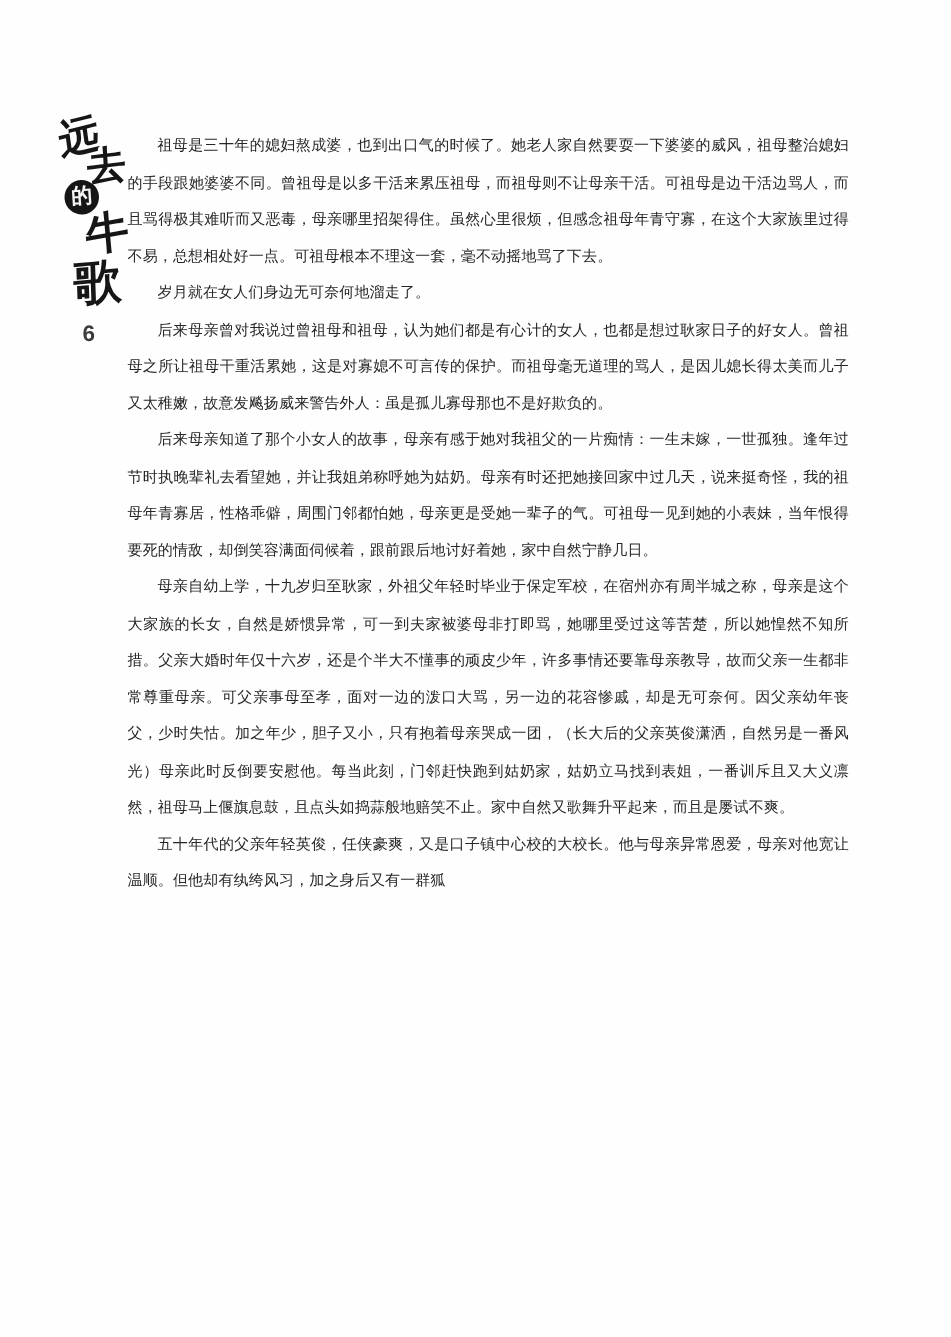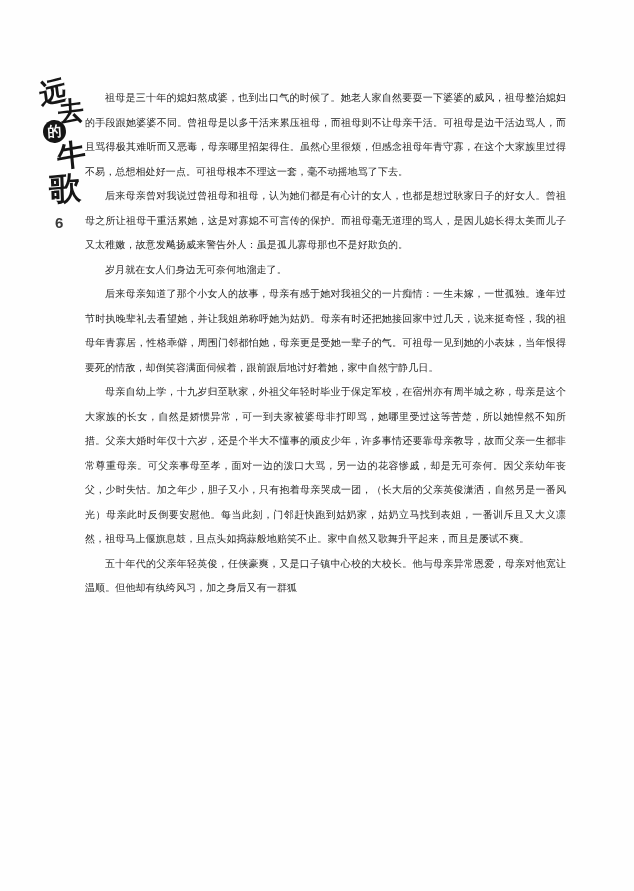--- a/index.html
+++ b/index.html
@@ -85,20 +85,20 @@
     <span class="cal c-qu">去</span>
     <span class="cal c-de">的</span>
     <span class="cal c-niu">牛</span>
     <span class="cal c-ge">歌</span>
   </div>
 
   <div class="page-number">6</div>
 
   <main class="text-block">
     <p>祖母是三十年的媳妇熬成婆，也到出口气的时候了。她老人家自然要耍一下婆婆的威风，祖母整治媳妇的手段跟她婆婆不同。曾祖母是以多干活来累压祖母，而祖母则不让母亲干活。可祖母是边干活边骂人，而且骂得极其难听而又恶毒，母亲哪里招架得住。虽然心里很烦，但感念祖母年青守寡，在这个大家族里过得不易，总想相处好一点。可祖母根本不理这一套，毫不动摇地骂了下去。</p>
+    <p>岁月就在女人们身边无可奈何地溜走了。</p>
     <p>后来母亲曾对我说过曾祖母和祖母，认为她们都是有心计的女人，也都是想过耿家日子的好女人。曾祖母之所让祖母干重活累她，这是对寡媳不可言传的保护。而祖母毫无道理的骂人，是因儿媳长得太美而儿子又太稚嫩，故意发飚扬威来警告外人：虽是孤儿寡母那也不是好欺负的。</p>
-    <p>岁月就在女人们身边无可奈何地溜走了。</p>
     <p>后来母亲知道了那个小女人的故事，母亲有感于她对我祖父的一片痴情：一生未嫁，一世孤独。逢年过节时执晚辈礼去看望她，并让我姐弟称呼她为姑奶。母亲有时还把她接回家中过几天，说来挺奇怪，我的祖母年青寡居，性格乖僻，周围门邻都怕她，母亲更是受她一辈子的气。可祖母一见到她的小表妹，当年恨得要死的情敌，却倒笑容满面伺候着，跟前跟后地讨好着她，家中自然宁静几日。</p>
     <p>母亲自幼上学，十九岁归至耿家，外祖父年轻时毕业于保定军校，在宿州亦有周半城之称，母亲是这个大家族的长女，自然是娇惯异常，可一到夫家被婆母非打即骂，她哪里受过这等苦楚，所以她惶然不知所措。父亲大婚时年仅十六岁，还是个半大不懂事的顽皮少年，许多事情还要靠母亲教导，故而父亲一生都非常尊重母亲。可父亲事母至孝，面对一边的泼口大骂，另一边的花容惨戚，却是无可奈何。因父亲幼年丧父，少时失怙。加之年少，胆子又小，只有抱着母亲哭成一团，（长大后的父亲英俊潇洒，自然另是一番风光）母亲此时反倒要安慰他。每当此刻，门邻赶快跑到姑奶家，姑奶立马找到表姐，一番训斥且又大义凛然，祖母马上偃旗息鼓，且点头如捣蒜般地赔笑不止。家中自然又歌舞升平起来，而且是屡试不爽。</p>
     <p>五十年代的父亲年轻英俊，任侠豪爽，又是口子镇中心校的大校长。他与母亲异常恩爱，母亲对他宽让温顺。但他却有纨绔风习，加之身后又有一群狐</p>
   </main>
 
 </div>
 
 </body></html>

